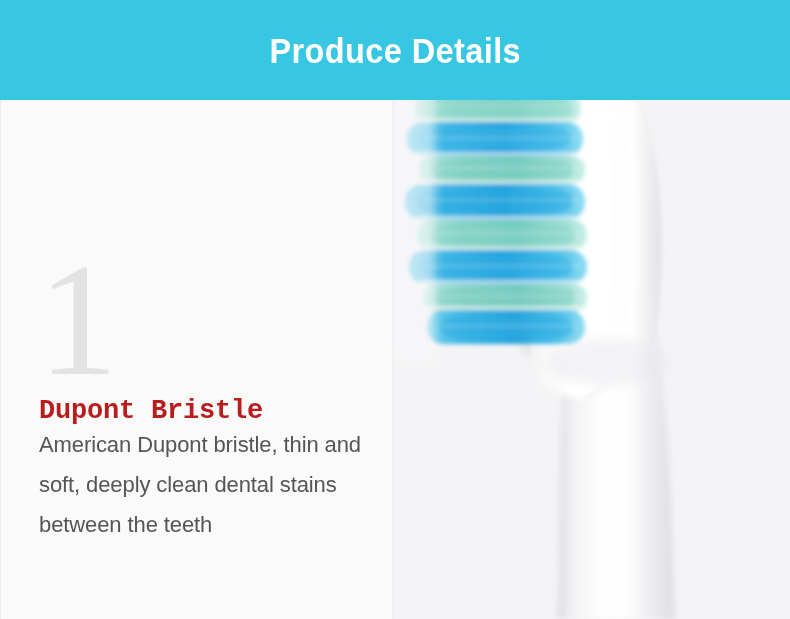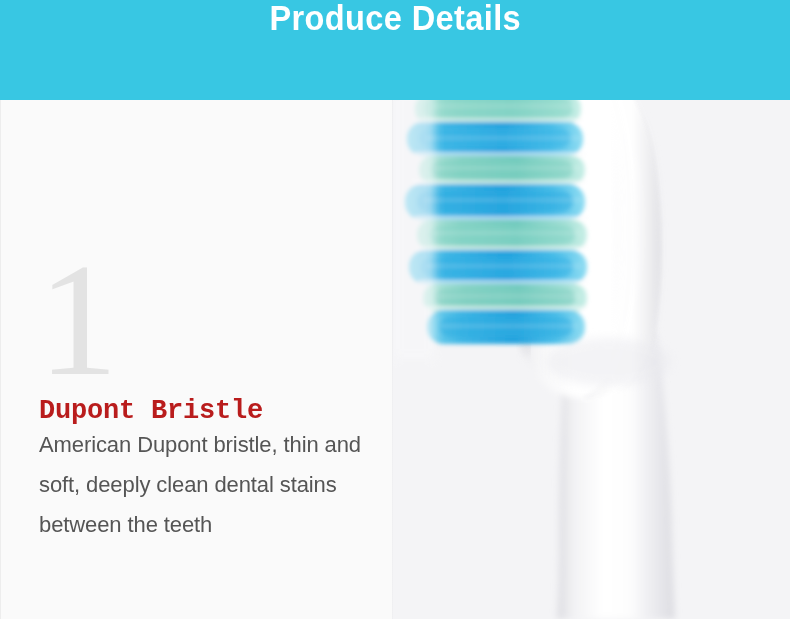--- a/index.html
+++ b/index.html
@@ -22,20 +22,21 @@
 
   
   .header-band {
     position: absolute;
     left: 0;
     top: 0;
     width: 790px;
     height: 100px;
     background: #38c7e3;
     display: flex;
+    align-items: center;
     justify-content: center;
   }
   .header-title {
     color: #ffffff;
     font-family: "Liberation Sans Narrow", "Liberation Sans", "DejaVu Sans", sans-serif;
     font-size: 35px;
     font-weight: bold;
     letter-spacing: 0.4px;
     transform: scaleX(0.93);
     line-height: 1;

